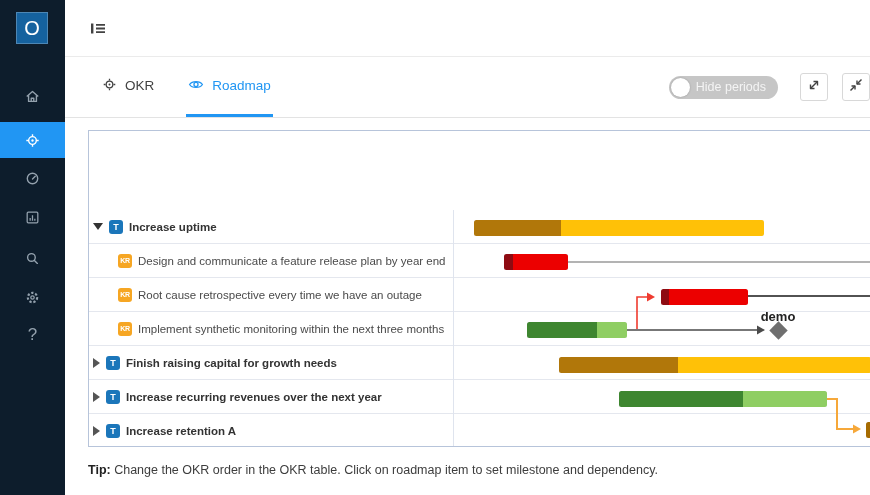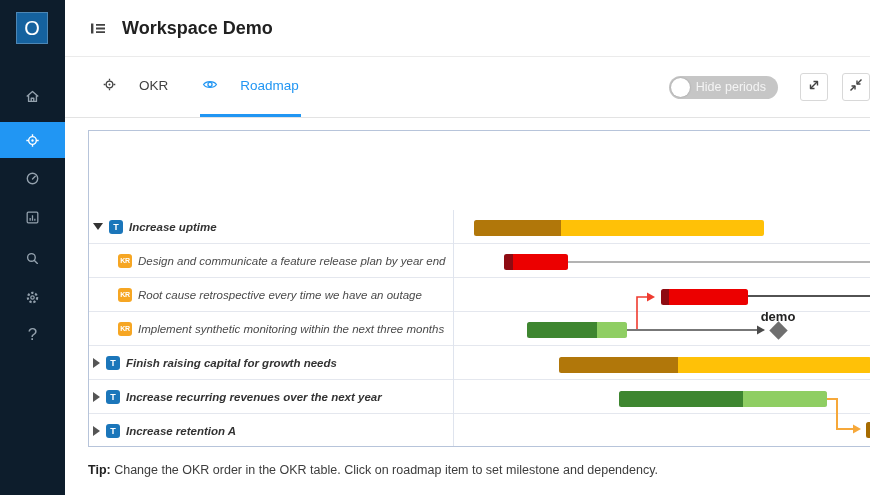--- a/index.html
+++ b/index.html
@@ -18,21 +18,21 @@
   .nav-item svg{ display:block;}
   .help-glyph{ font-size:17px; color:#93a1ad;}
 
   
   .main{ position:absolute; left:65px; top:0; width:805px; height:495px; background:#fff;}
   .topbar{ height:57px; border-bottom:1px solid #ebebeb; display:flex; align-items:center; padding-left:23px;}
   .topbar .menu-open{ margin-right:14px; display:flex;}
   .page-title{ font-size:18px; color:#212121;}
 
   .tabbar{ height:61px; border-bottom:1px solid #e3e3e3; display:flex; align-items:stretch; padding-left:35px; position:relative;}
-  .tab{ display:flex; align-items:center; gap:22px; margin-right:30px; font-size:13.5px; color:#424242;
+  .tab{ display:flex; align-items:center; gap:8px; margin-right:30px; font-size:13.5px; color:#424242;
         border-bottom:3px solid transparent; padding:0 2px; cursor:pointer;}
   .tab.active{ color:#2196f3; border-bottom-color:#2196f3;}
   .tab-controls{ position:absolute; right:0; top:0; height:100%; display:flex; align-items:center; gap:14px; padding-right:0;}
   .toggle{ display:flex; align-items:center; background:#c6c6c6; border-radius:12px; height:23px; padding:2px 12px 2px 2px; cursor:pointer; margin-right:8px;}
   .toggle .knob{ width:19px; height:19px; border-radius:50%; background:#fff; margin-right:6px; box-shadow:0 0 2px rgba(0,0,0,.25);}
   .toggle .t-label{ color:#f4f4f4; font-size:12.5px;}
   .sq-btn{ width:28px; height:28px; background:#fff; border:1px solid #d8d8d8; border-radius:3px;
            display:flex; align-items:center; justify-content:center; cursor:pointer;}
 
   
@@ -60,21 +60,21 @@
   .g-row:last-child{ border-bottom:none;}
   .g-row.obj{ padding-left:4px;}
   .g-row.kr{ padding-left:29px;}
   .caret{ width:0; height:0; margin-right:6px;}
   .caret.down{ border-left:5px solid transparent; border-right:5px solid transparent; border-top:7px solid #333;}
   .caret.right{ border-top:5px solid transparent; border-bottom:5px solid transparent; border-left:7px solid #555;}
   .badge{ width:14px; height:14px; border-radius:3px; display:flex; align-items:center; justify-content:center;
           color:#fff; font-weight:bold; margin-right:6px; flex:none;}
   .badge.t{ background:#1b76ba; font-size:9px;}
   .badge.kr{ background:#f6a623; font-size:7px; letter-spacing:-.2px;}
-  .row-label{ font-size:11.5px; color:#4a4a4a; white-space:nowrap;font-style:italic;}
+  .row-label{ font-size:11.5px; color:#4a4a4a; white-space:nowrap;}
   .row-label.obj{ font-weight:bold; color:#333;}
 
   .overlay{ position:absolute; left:0; top:0; width:782px; height:317px; pointer-events:none;}
   .bar{ position:absolute; display:flex; border-radius:2.5px; overflow:hidden;
         box-shadow:inset 0 0 0 1px rgba(0,0,0,.14); pointer-events:auto; cursor:pointer;}
   .hline{ position:absolute; pointer-events:none;}
   #connector-svg{ position:absolute; left:0; top:0; pointer-events:none;}
   .milestone{ position:absolute; width:13px; height:13px; transform:rotate(45deg); pointer-events:auto; cursor:pointer;}
   .milestone-label{ position:absolute; width:60px; text-align:center; font-size:13px; font-weight:bold; color:#222;}
 
@@ -152,21 +152,20 @@
 
   <div class="main">
 
     <header class="topbar">
       <span class="menu-open">
         <svg width="20" height="17" viewBox="0 0 20 16" fill="none" stroke="#424242">
           <path d="M4.2 3V13" stroke-width="2.4"></path>
           <path d="M8 4.4H17M8 8H17M8 11.6H17" stroke-width="1.8"></path>
         </svg>
       </span>
-      <h1 class="page-title">Workspace Demo</h1>
     </header>
 
     <div class="tabbar">
       <div class="tab">
         <span>
           <svg width="15" height="15" viewBox="0 0 14 14" fill="none" stroke="#424242" stroke-width="1.2">
             <circle cx="7" cy="7" r="3.1"></circle>
               <circle cx="7" cy="7" r="0.9" fill="#424242" stroke="none"></circle>
             <path d="M7 1.6V3.3M7 10.7V12.4M1.6 7H3.3M10.7 7H12.4"></path>
           </svg>

